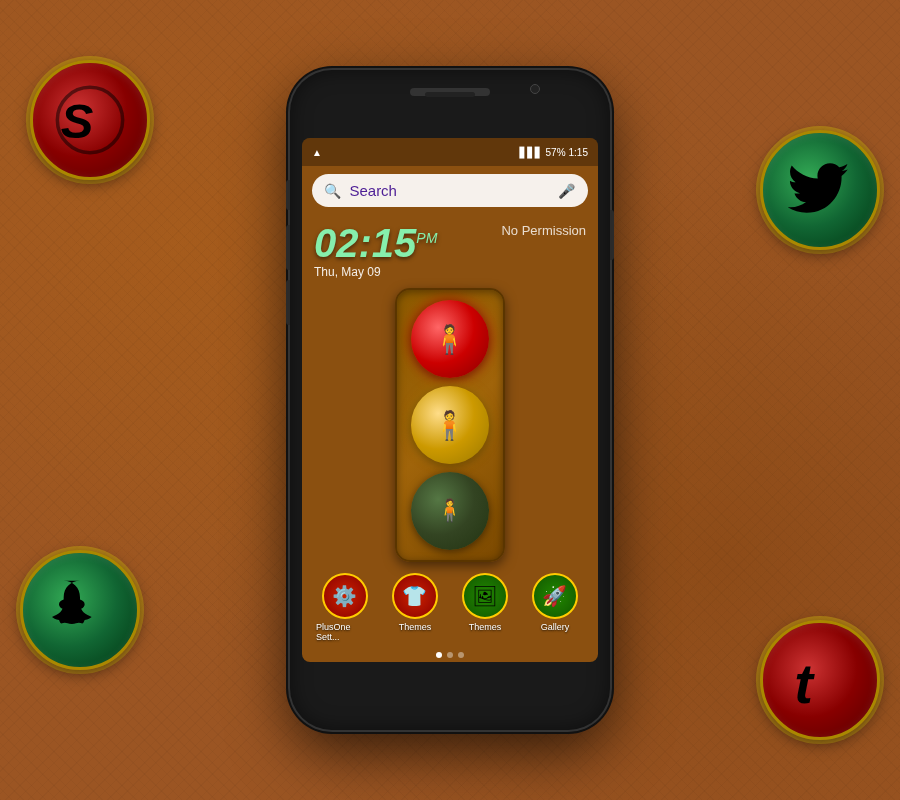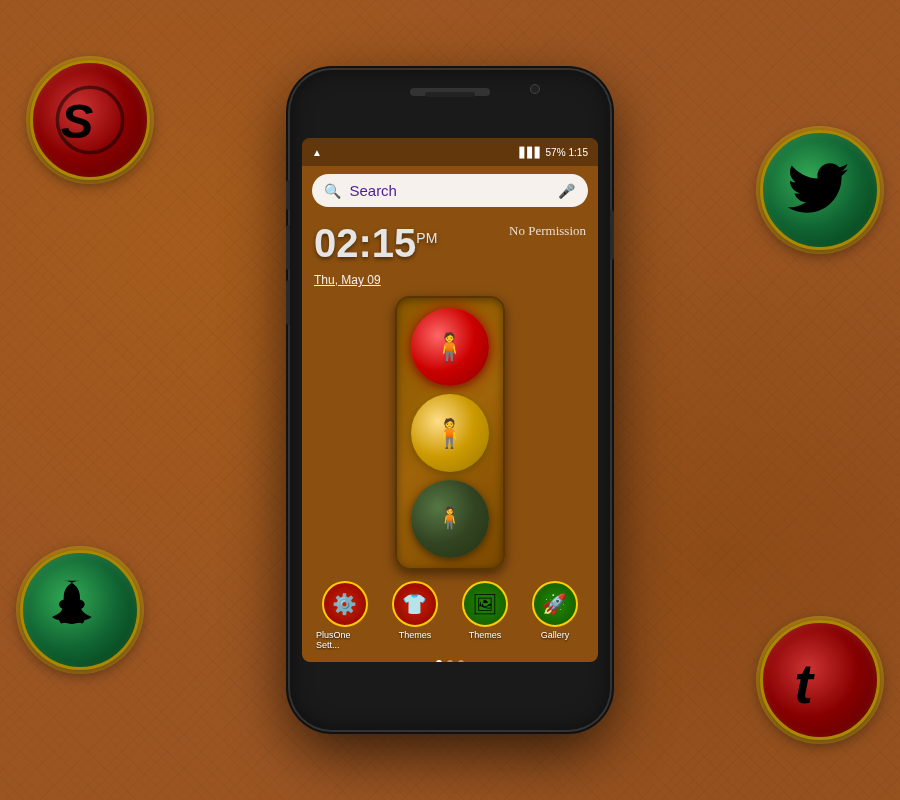--- a/index.html
+++ b/index.html
@@ -119,42 +119,41 @@
     .clock-area {
       padding: 8px 12px 4px;
       display: flex;
       justify-content: space-between;
       align-items: flex-start;
     }
 
     .clock-left .time {
       font-size: 40px;
       font-weight: bold;
-      color: #e5e5e5;
+      color: #86efac;
       text-shadow: 0 2px 4px rgba(0,0,0,0.5);
       line-height: 1;
+      font-style: italic;
     }
 
     .clock-left .time .ampm {
       font-size: 14px;
       font-weight: normal;
       vertical-align: super;
     }
 
     .clock-left .date {
       font-size: 12px;
       color: rgba(255,255,255,0.9);
-      margin-top: 10px;
-      text-decoration: underline;
+      margin-top: 2px;
     }
 
     .no-permission {
       font-size: 13px;
       color: rgba(255,255,255,0.8);
-      font-family: Liberation Serif, serif;
     }
 
     
     .traffic-light-container {
       display: flex;
       justify-content: center;
       margin: 5px 0;
     }
 
     .traffic-light {

